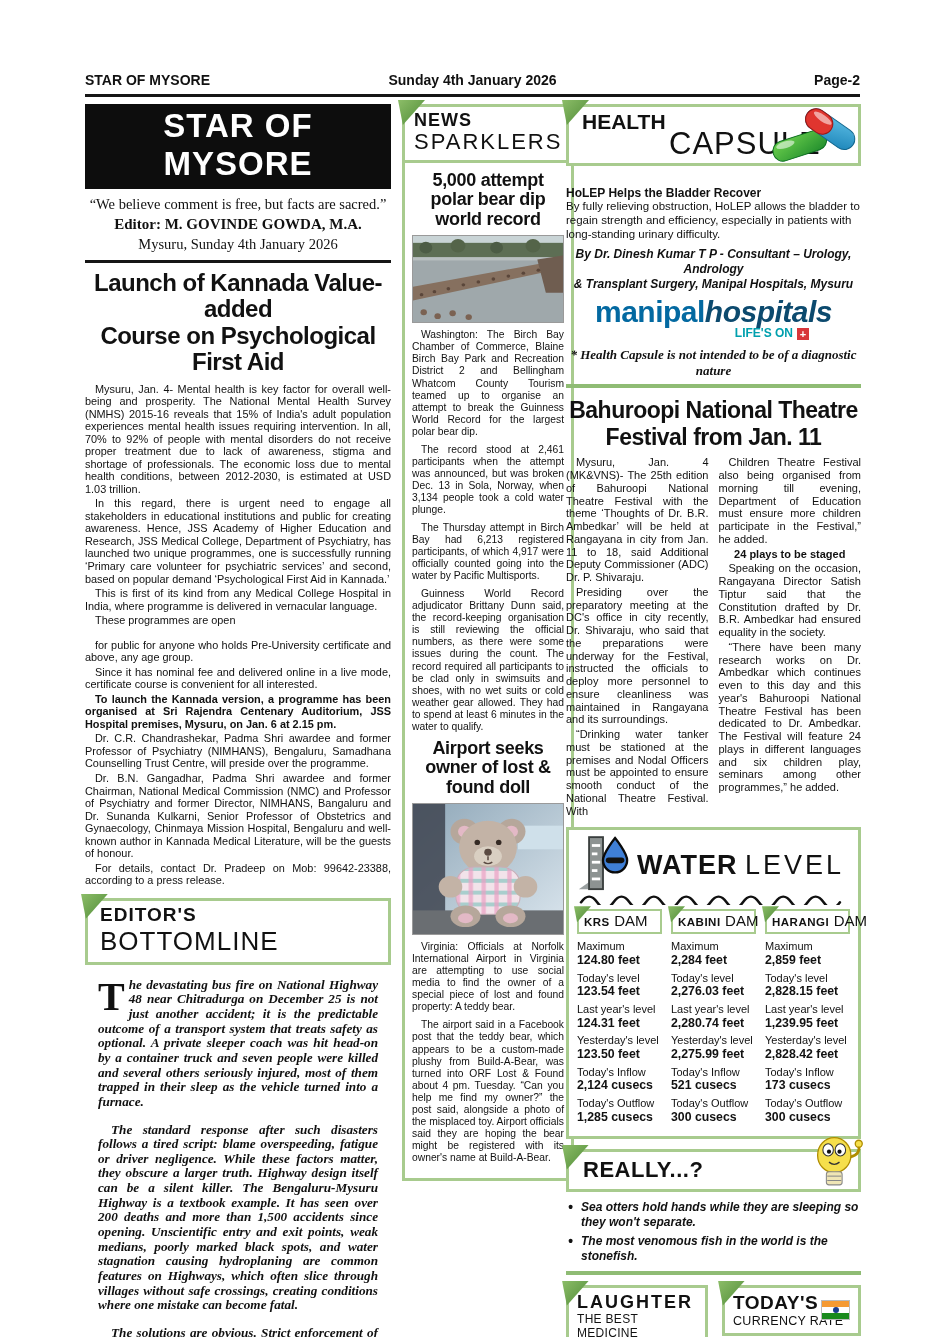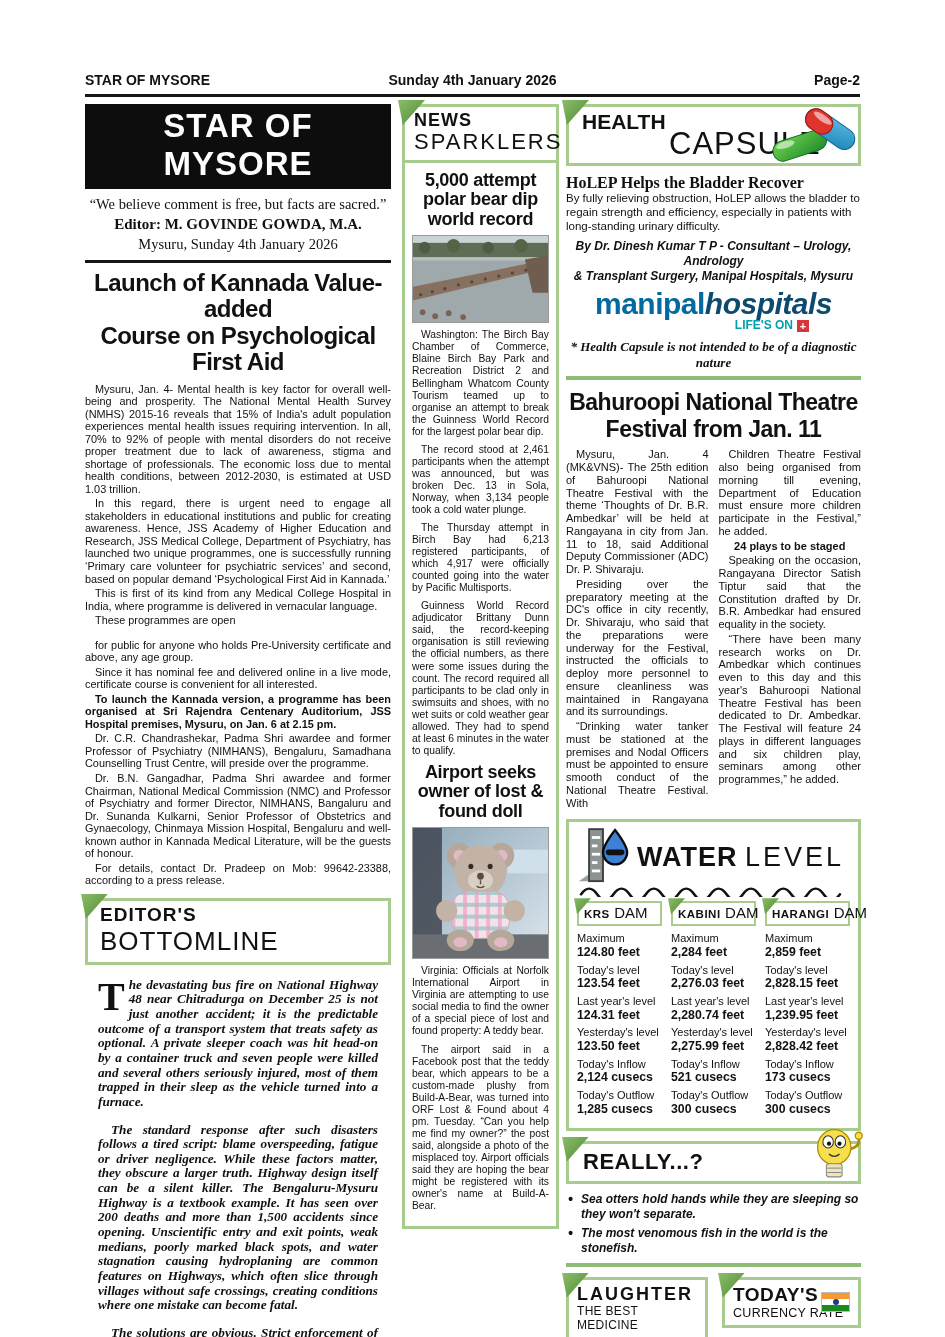--- a/index.html
+++ b/index.html
@@ -7,21 +7,21 @@
         font-family:"Liberation Sans",sans-serif;color:#111;}
   
   .topbar{position:absolute;left:85px;right:85px;top:72px;height:20px;font-weight:bold;font-size:14px;}
   .topbar .tleft{position:absolute;left:0;top:0;}
   .topbar .tcenter{position:absolute;left:0;right:0;text-align:center;top:0;}
   .topbar .tright{position:absolute;right:0;top:0;}
   .topline{position:absolute;left:85px;right:85px;top:94px;height:3px;background:#151515;}
   
   .col{position:absolute;top:104px;}
   .col-left{left:85px;width:306px;}
-  .col-mid{left:402px;width:157px;}
+  .col-mid{left:402px;width:172px;}
   .col-right{left:566px;width:295px;}
   
   .gbox{border:3px solid #a8cb8e;background:#fff;position:relative;}
   .corner-flag{position:absolute;top:-7px;left:-7px;width:27px;height:25px;
                background:linear-gradient(135deg,#8cbd68,#4e8a36);
                clip-path:polygon(0 0,100% 0,18% 100%);}
   .corner-flag.sm{width:17px;height:16px;top:-5px;left:-5px;}
   .grule{height:4px;background:#8fbc74;}
   
   .masthead{background:#0d0d0d;color:#fff;text-align:center;font-weight:bold;
@@ -56,21 +56,21 @@
   .sp-frame{border:3px solid #a8cb8e;border-top:none;padding:5px 7px 8px;text-align:justify;}
   .sp-head{font-weight:800;font-size:18px;line-height:1.08;text-align:center;
            letter-spacing:-0.3px;margin:3px 0 6px;}
   .sp-body p{font-size:10.3px;line-height:1.17;margin:0 0 6px;text-indent:9px;}
   .photo{display:block;width:100%;margin:0 0 6px;border:1px solid #9a9a9a;box-sizing:border-box;}
   
   .health-box{height:56px;}
   .health-small{position:absolute;left:13px;top:3px;font-weight:800;font-size:21px;}
   .health-large{position:absolute;left:100px;top:19px;font-size:31px;letter-spacing:1px;}
   .pills{position:absolute;right:0px;top:-2px;}
-  .holep-title{font-weight:bold;font-size:16px;margin-top:8px;font-family:Liberation Serif, serif;}
+  .holep-title{font-weight:bold;font-size:12px;margin-top:20px;}
   .holep-body{font-size:11.5px;line-height:1.2;}
   .byline{font-weight:bold;font-style:italic;font-size:12px;line-height:1.25;text-align:center;margin-top:6px;}
   .manipal{text-align:center;margin-top:3px;font-size:30px;font-weight:600;letter-spacing:-0.5px;}
   .manipal .m1{color:#0369a1;}
   .manipal .m2{color:#0c4a6e;font-style:italic;}
   .lifeson{color:#00a0ae;font-weight:800;font-size:12px;text-align:right;margin:-3px 52px 0 0;}
   .plus{display:inline-block;width:12px;height:12px;background:#d8363a;color:#fff;
         font-weight:900;font-size:11px;line-height:12px;text-align:center;vertical-align:middle;margin-left:4px;}
   .disclaimer{font-family:"Liberation Serif",serif;font-weight:bold;font-style:italic;
               font-size:13px;text-align:center;margin-top:7px;}

